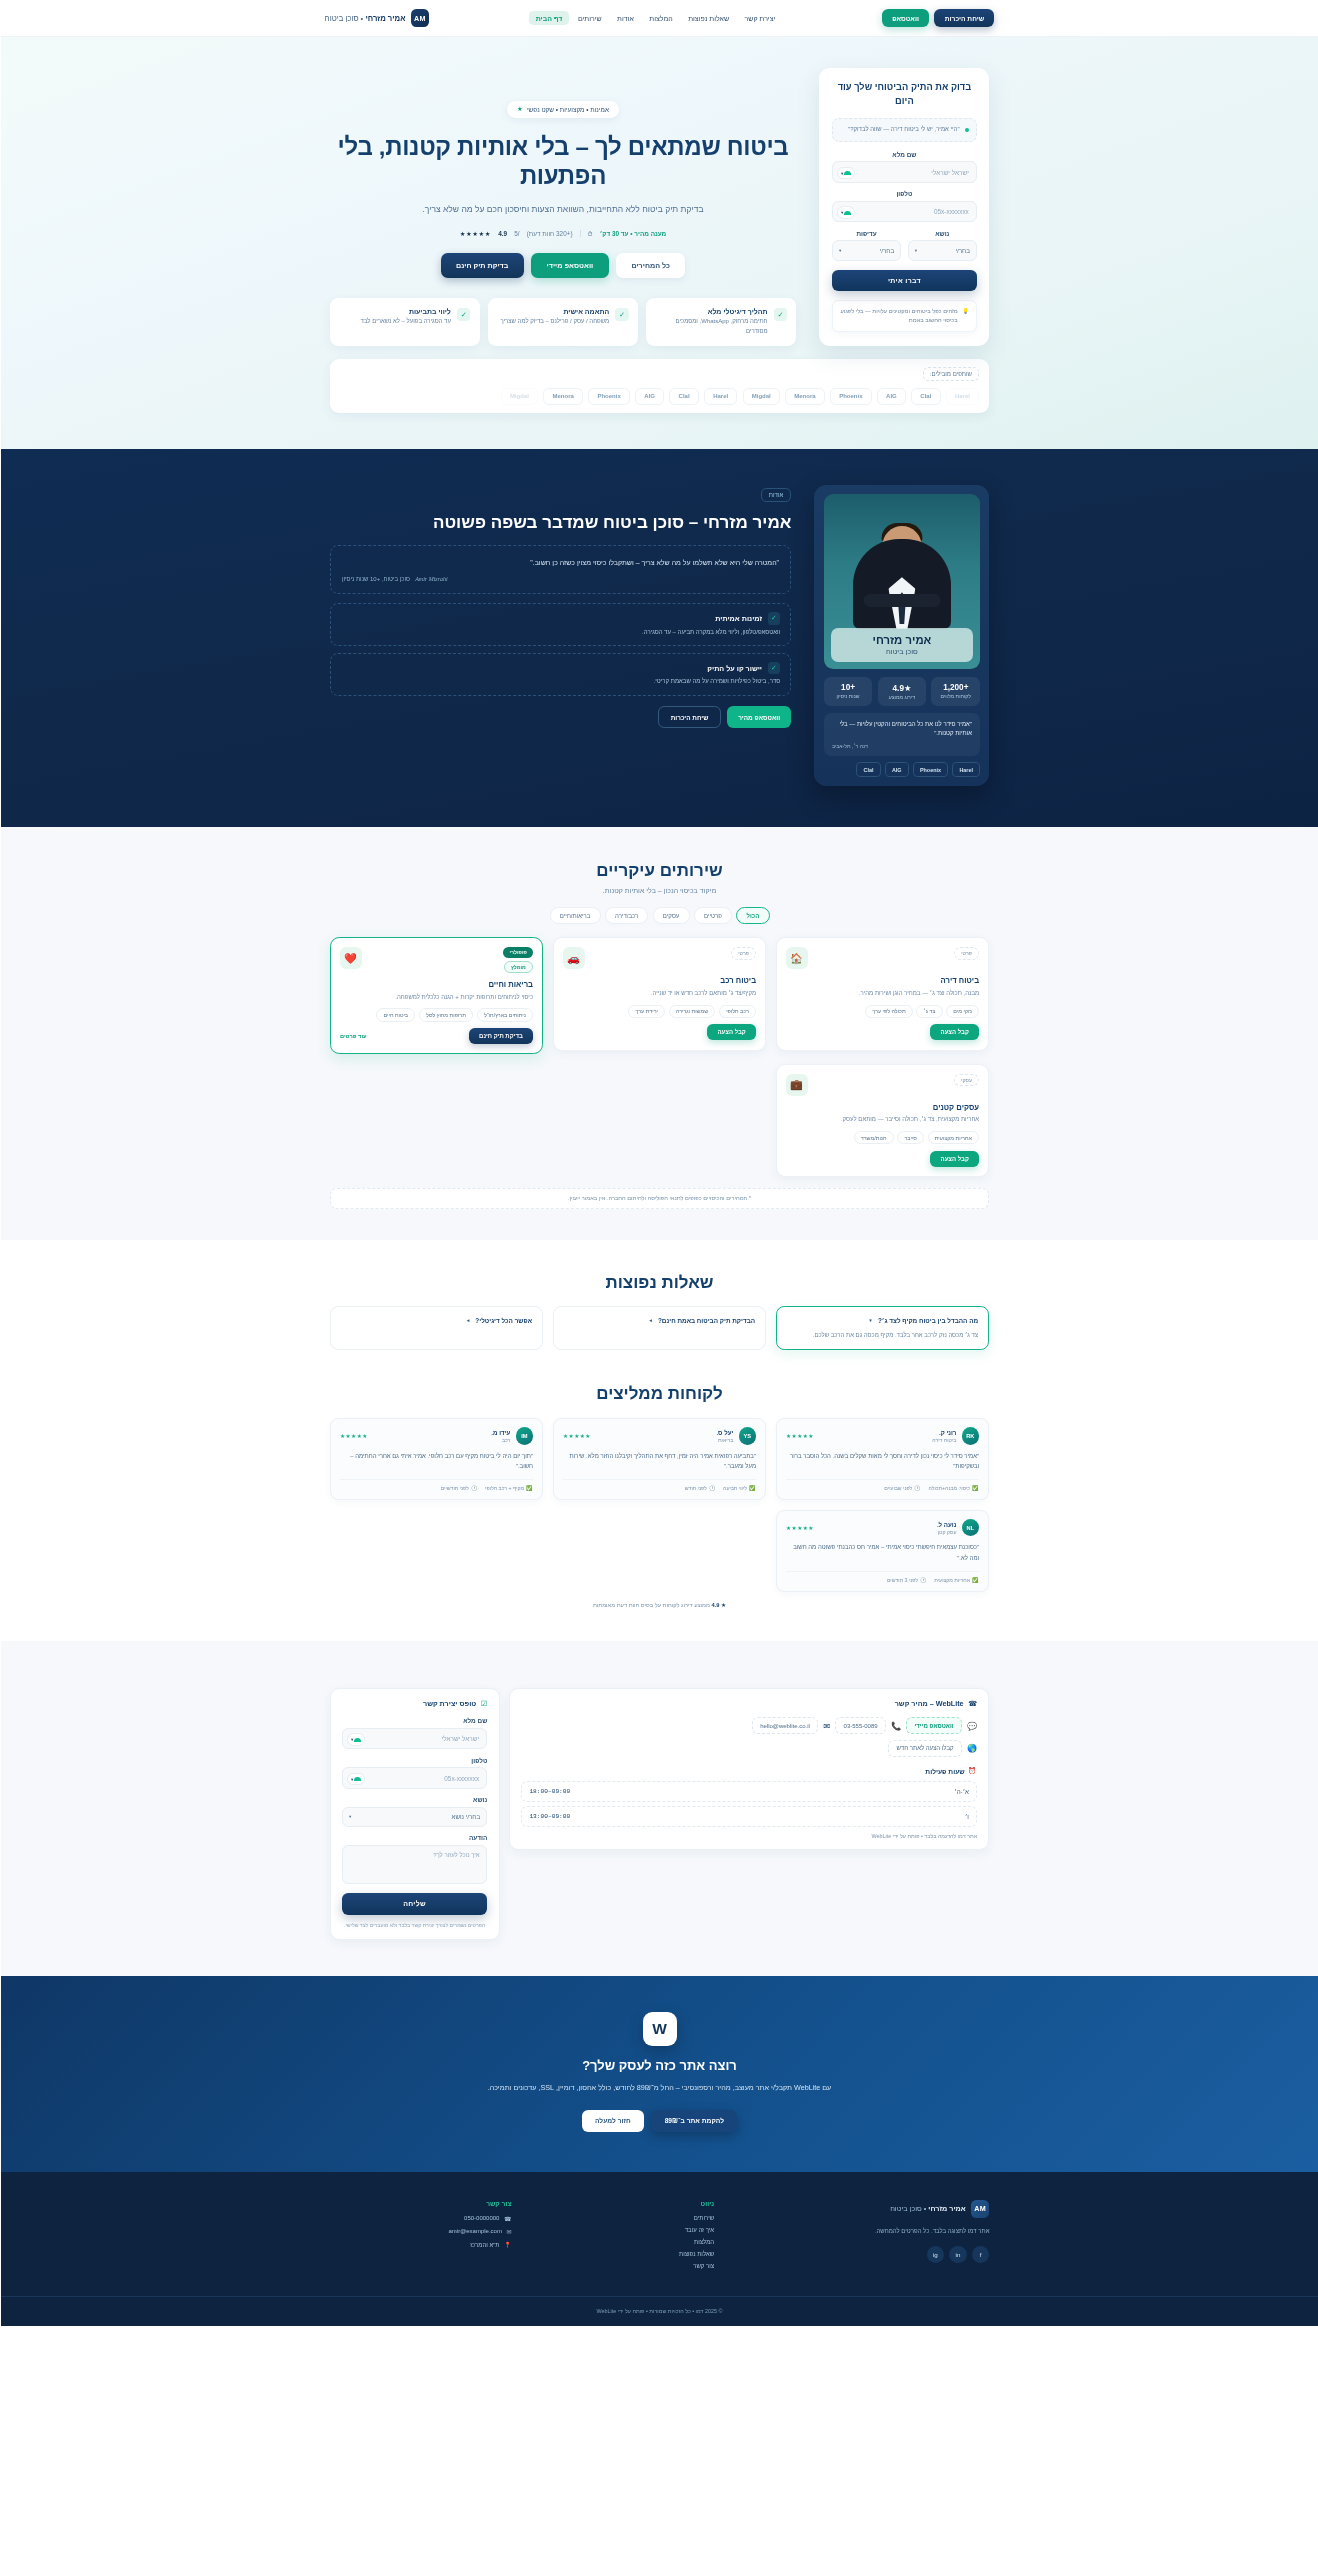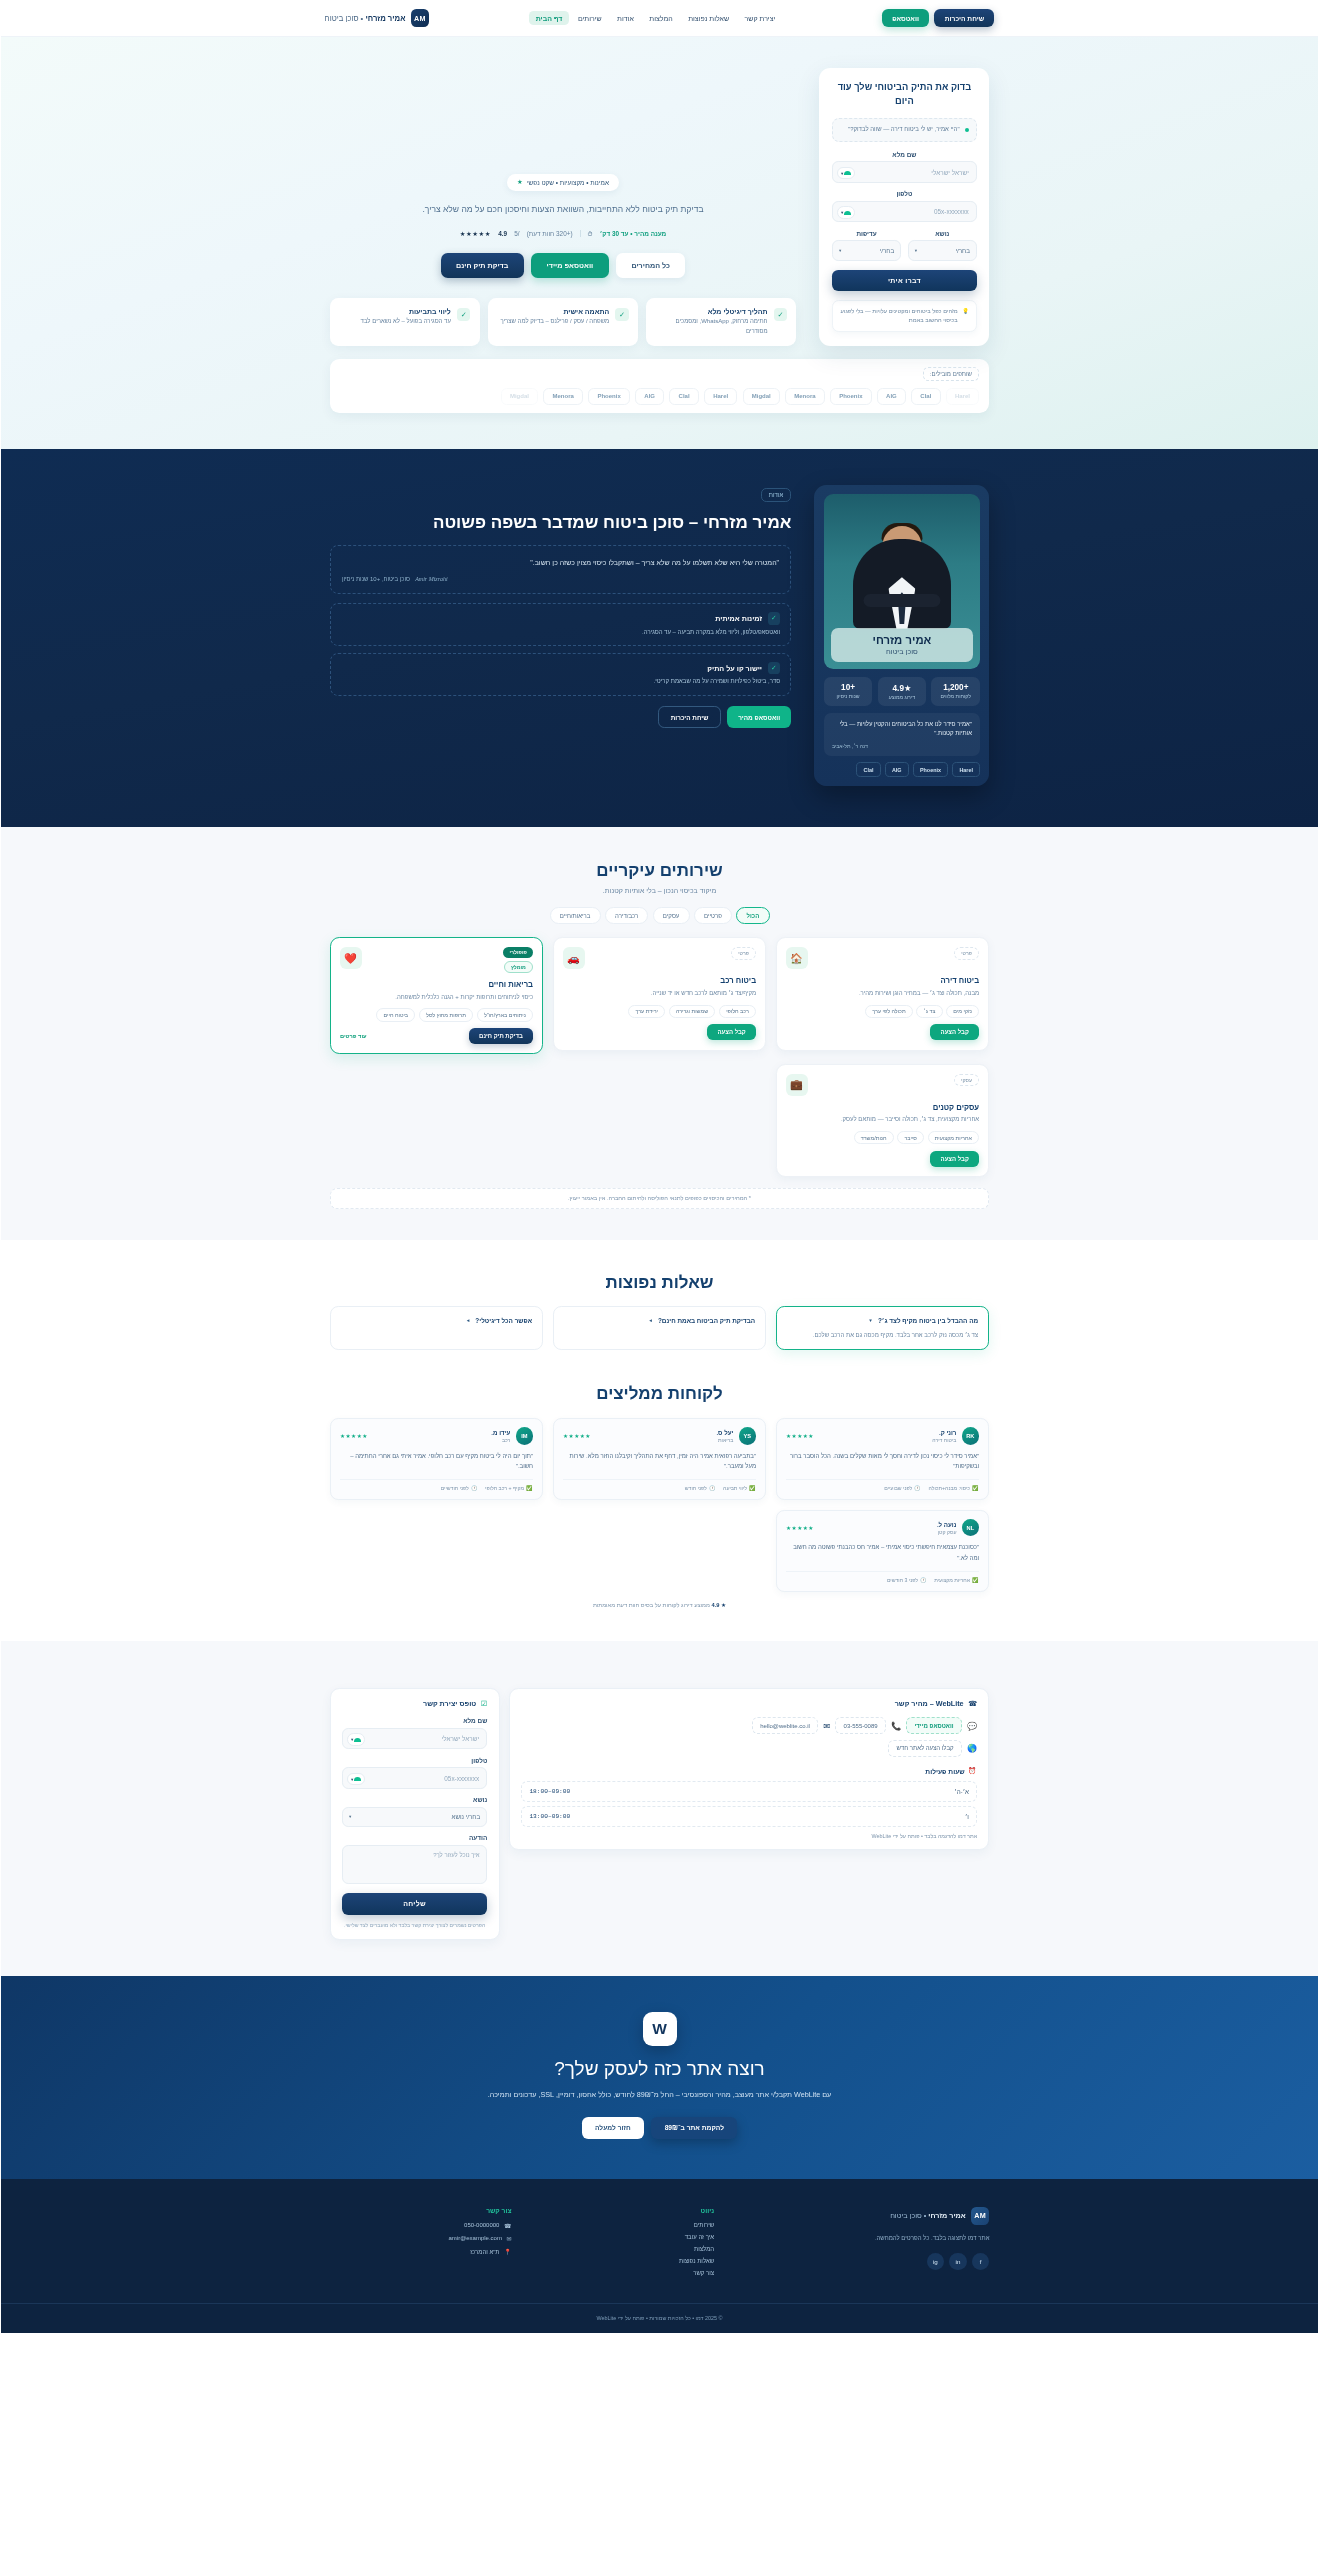--- a/index.html
+++ b/index.html
@@ -339,21 +339,21 @@
   
   .cta{
     background:linear-gradient(135deg,#0f3766 0%,#13508c 55%,#1b5ea1 100%);
     padding:36px 0 40px;text-align:center;color:#fff;
   }
   .cta-logo{
     width:34px;height:34px;border-radius:9.3px;background:#fff;color:#13365e;font-size:15.5px;font-weight:bold;
     display:flex;align-items:center;justify-content:center;margin:0 auto 11.3px;
     box-shadow:0 5.2px 14.4px rgba(0,0,0,.22);
   }
-  .cta h2{font-size:19px;font-weight:normal;margin-bottom:9.3px}
+  .cta h2{font-size:13px;font-weight:bold;margin-bottom:9.3px}
   .cta p{font-size:7.2px;color:#d3e5f5;max-width:422px;margin:0 auto;line-height:1.75}
   .cta-btns{display:flex;gap:7.2px;justify-content:center;margin-top:15.5px}
   .btn-cta-dark{background:#17457b;color:#fff;font-size:6.7px;padding:7.2px 13.4px;border-radius:6.2px;
     box-shadow:0 4.1px 11.3px rgba(0,0,0,.25)}
   .btn-cta-white{background:#fff;color:#28527c;font-size:6.7px;padding:7.2px 13.4px;border-radius:6.2px}
 
   
   footer{background:#0d2340;color:#c6d9e9;padding:28px 0 0}
   .f-grid{display:grid;grid-template-columns:1.4fr 1fr 1fr;gap:20.6px;max-width:701px;margin:0 auto;padding:0 20.6px}
   .f-brand{display:flex;gap:5.2px;align-items:center}
@@ -448,20 +448,21 @@
         <span>💡</span>
         <span>מזהים כפל ביטוחים ומקטינים עלויות — בלי לפגוע בכיסוי החשוב באמת</span>
       </div>
     </aside>
 
     <div class="hero-copy">
       <div class="pill-badge">
         <span>אמינות • מקצועיות • שקט נפשי</span>
         <span class="star">★</span>
       </div>
+      <h1 class="hero-title">ביטוח שמתאים לך – בלי אותיות קטנות, בלי הפתעות</h1>
       <p class="hero-sub">בדיקת תיק ביטוח ללא התחייבות, השוואת הצעות וחיסכון חכם על מה שלא צריך.</p>
 
       <div class="hero-meta">
         <span class="fast">מענה מהיר • עד 30 דק׳</span>
         <span>⏱</span>
         <span class="divider"></span>
         <span class="revs">(+320 חוות דעת)</span>
         <span class="revs">/5</span>
         <span class="rate">4.9</span>
         <span class="stars">★★★★★</span>

